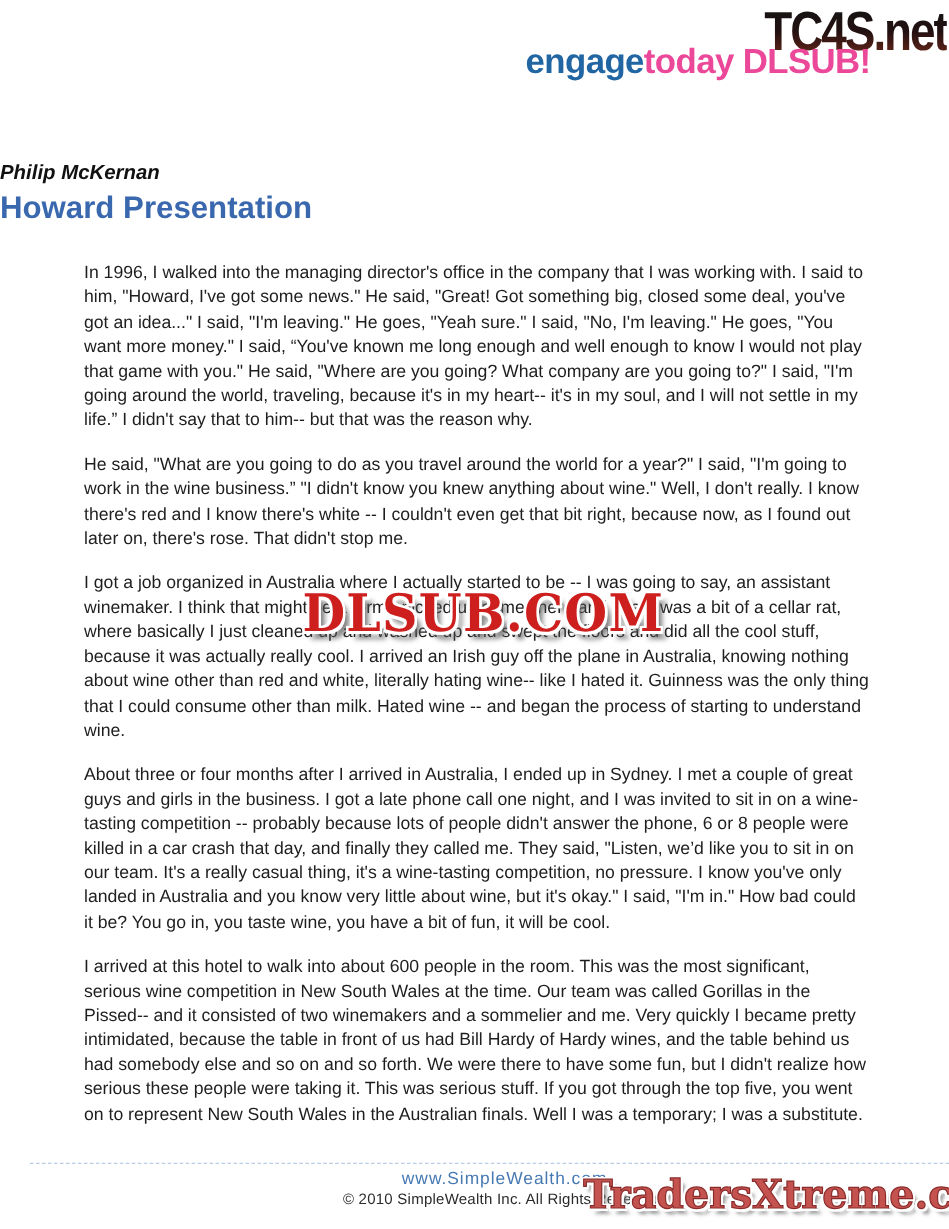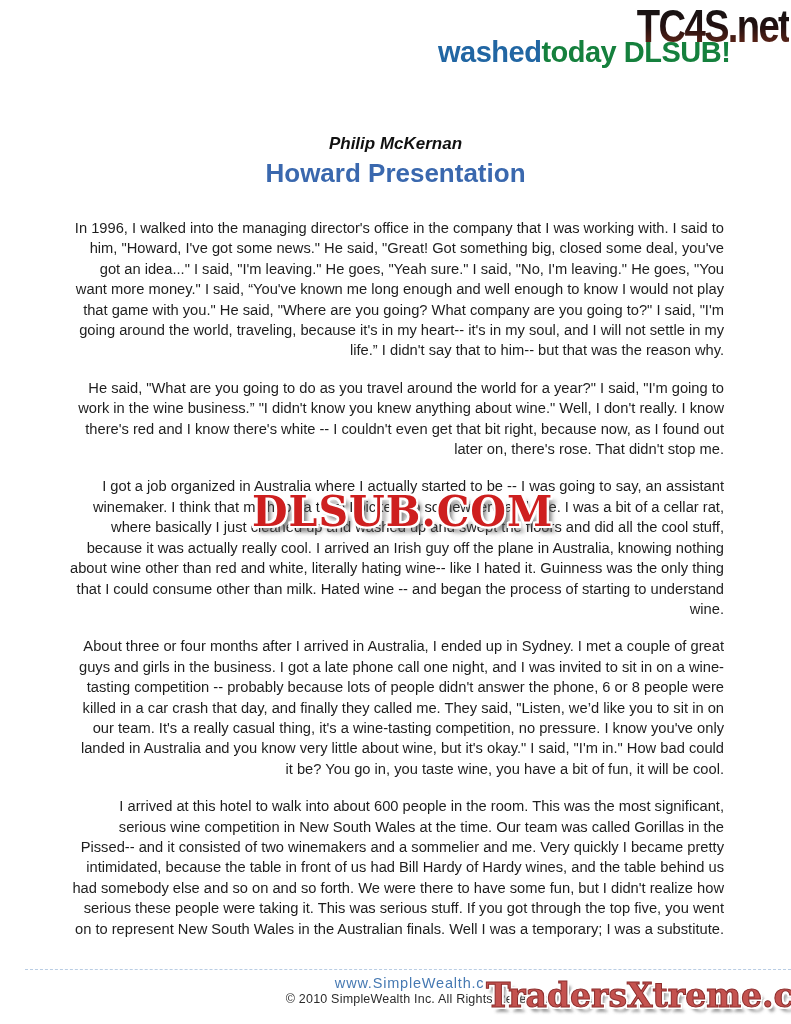--- a/index.html
+++ b/index.html
@@ -11,52 +11,52 @@
     font-family:"Liberation Sans",sans-serif;
   }
 
   
   .logo{
     position:absolute;left:438px;top:36px;
     font-size:29px;font-weight:bold;letter-spacing:-0.5px;
     white-space:nowrap;
   }
   .logo .lg-dark{color:#2166a3;}
-  .logo .lg-light{color:#15803d;}
+  .logo .lg-light{color:#ec4899;}
 
   
   .wm-tc4s{
     position:absolute;right:2px;top:0px;
     font-family:"Liberation Sans",sans-serif;
     font-weight:bold;font-size:45px;letter-spacing:-2px;
     transform:scaleX(0.85) scaleY(1.02);transform-origin:right top;
     color:#2a1712;white-space:nowrap;
   }
   @supports ((-webkit-background-clip:text)){
     .wm-tc4s{
       background:linear-gradient(180deg,#151515 10%,#221010 50%,#6e2a1a 92%);
       -webkit-background-clip:text;background-clip:text;color:transparent;
     }
   }
 
   
-  .title-block{position:absolute;left:0;top:134px;width:791px;text-align:center;}
+  .title-block{position:absolute;left:0;top:134px;width:791px;text-align:left;}
   .author{
     font-size:17px;font-weight:bold;font-style:italic;color:#111;
     margin:0 0 4px 0;
   }
   .heading{
     font-size:26px;font-weight:bold;color:#3a68ae;margin:0;letter-spacing:0;
   }
 
   
   .content{
     position:absolute;left:70px;top:218px;width:654px;
     font-size:14.7px;line-height:20.4px;color:#1e1e1e;
-    text-align:right;
+    text-align:left;
   }
   .content p{margin:0 0 17px 0;}
 
   
   .wm-dlsub{
     position:absolute;left:252px;top:486px;
     font-family:"DejaVu Serif","Liberation Serif",serif;
     font-weight:bold;font-size:41px;letter-spacing:1px;
     color:#ce1f1f;white-space:nowrap;
     transform:scaleY(1.05);transform-origin:left top;
@@ -100,21 +100,21 @@
   }
 </style>
 </head>
 <body>
 
 <div class="page">
 
   <div class="wm-tc4s">TC4S.net</div>
 
   <div class="logo">
-    <span class="lg-dark">washed</span><span class="lg-light">today</span><span class="lg-light"> DLSUB!</span>
+    <span class="lg-dark">engage</span><span class="lg-light">today</span><span class="lg-light"> DLSUB!</span>
   </div>
 
   <div class="title-block">
     <p class="author">Philip McKernan</p>
     <p class="heading">Howard Presentation</p>
   </div>
 
   <div class="content">
     <p>In 1996, I walked into the managing director's office in the company that I was working with. I said to him, "Howard, I've got some news."  He said, "Great! Got something big, closed some deal, you've got an idea..." I said, "I'm leaving." He goes, "Yeah sure." I said, "No, I'm leaving." He goes, "You want more money." I said, “You've known me long enough and well enough to know I would not play that game with you." He said, "Where are you going? What company are you going to?" I said, "I'm going around the world, traveling, because it's in my heart-- it's in my soul, and I will not settle in my life.” I didn't say that to him-- but that was the reason why.</p>
     <p>He said, "What are you going to do as you travel around the world for a year?" I said, "I'm going to work in the wine business.” "I didn't know you knew anything about wine." Well, I don't really. I know there's red and I know there's white -- I couldn't even get that bit right, because now, as I found out later on, there's rose. That didn't stop me.</p>

